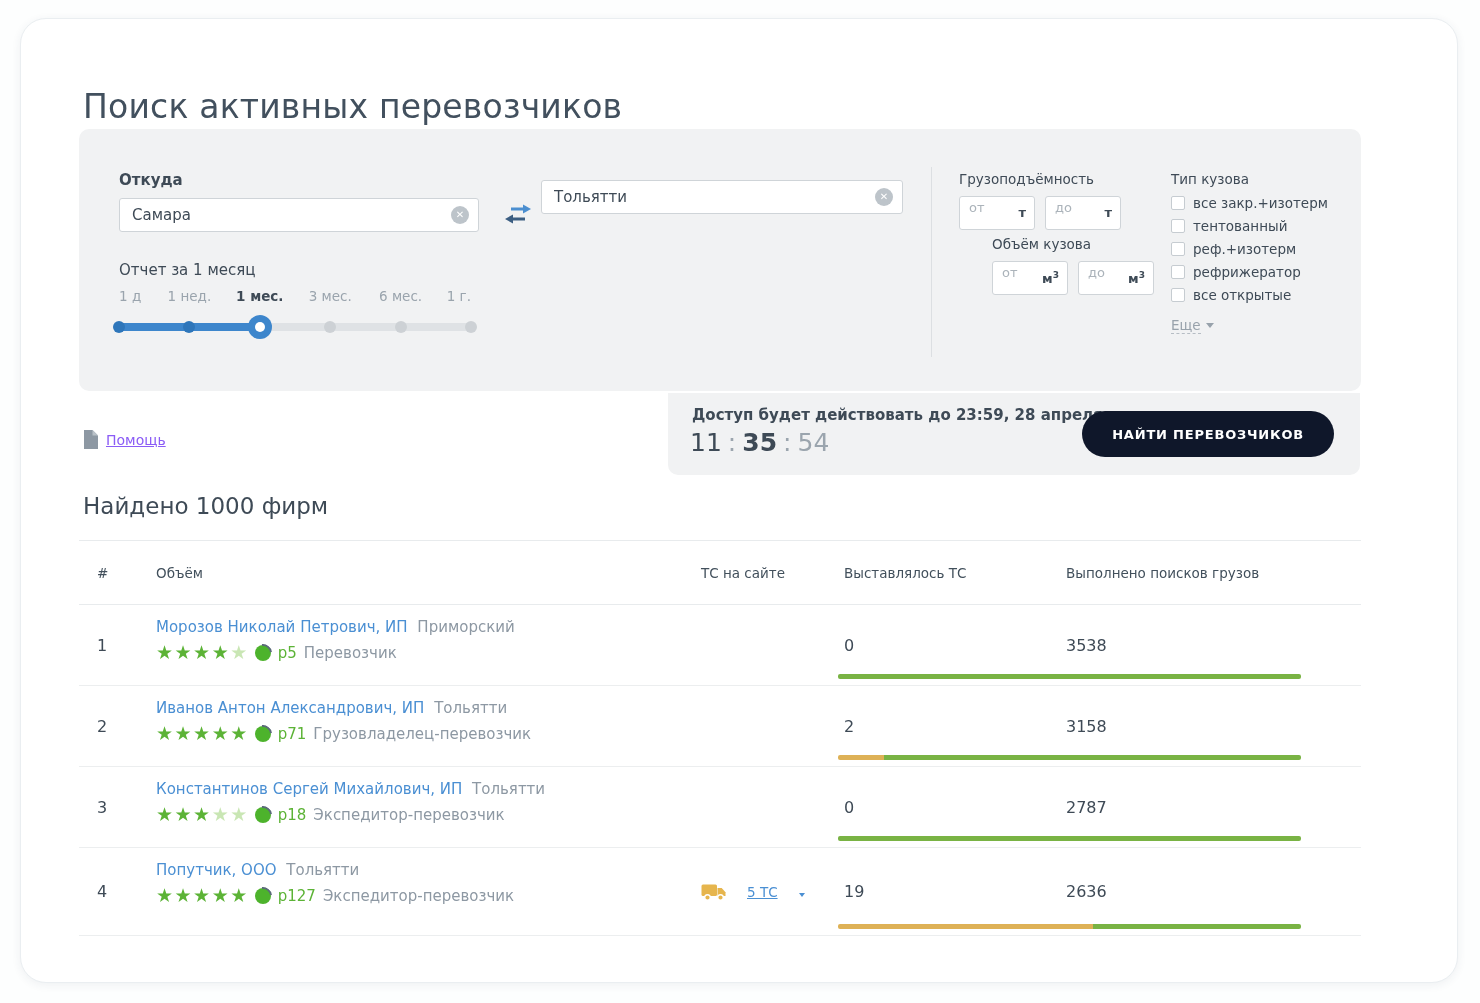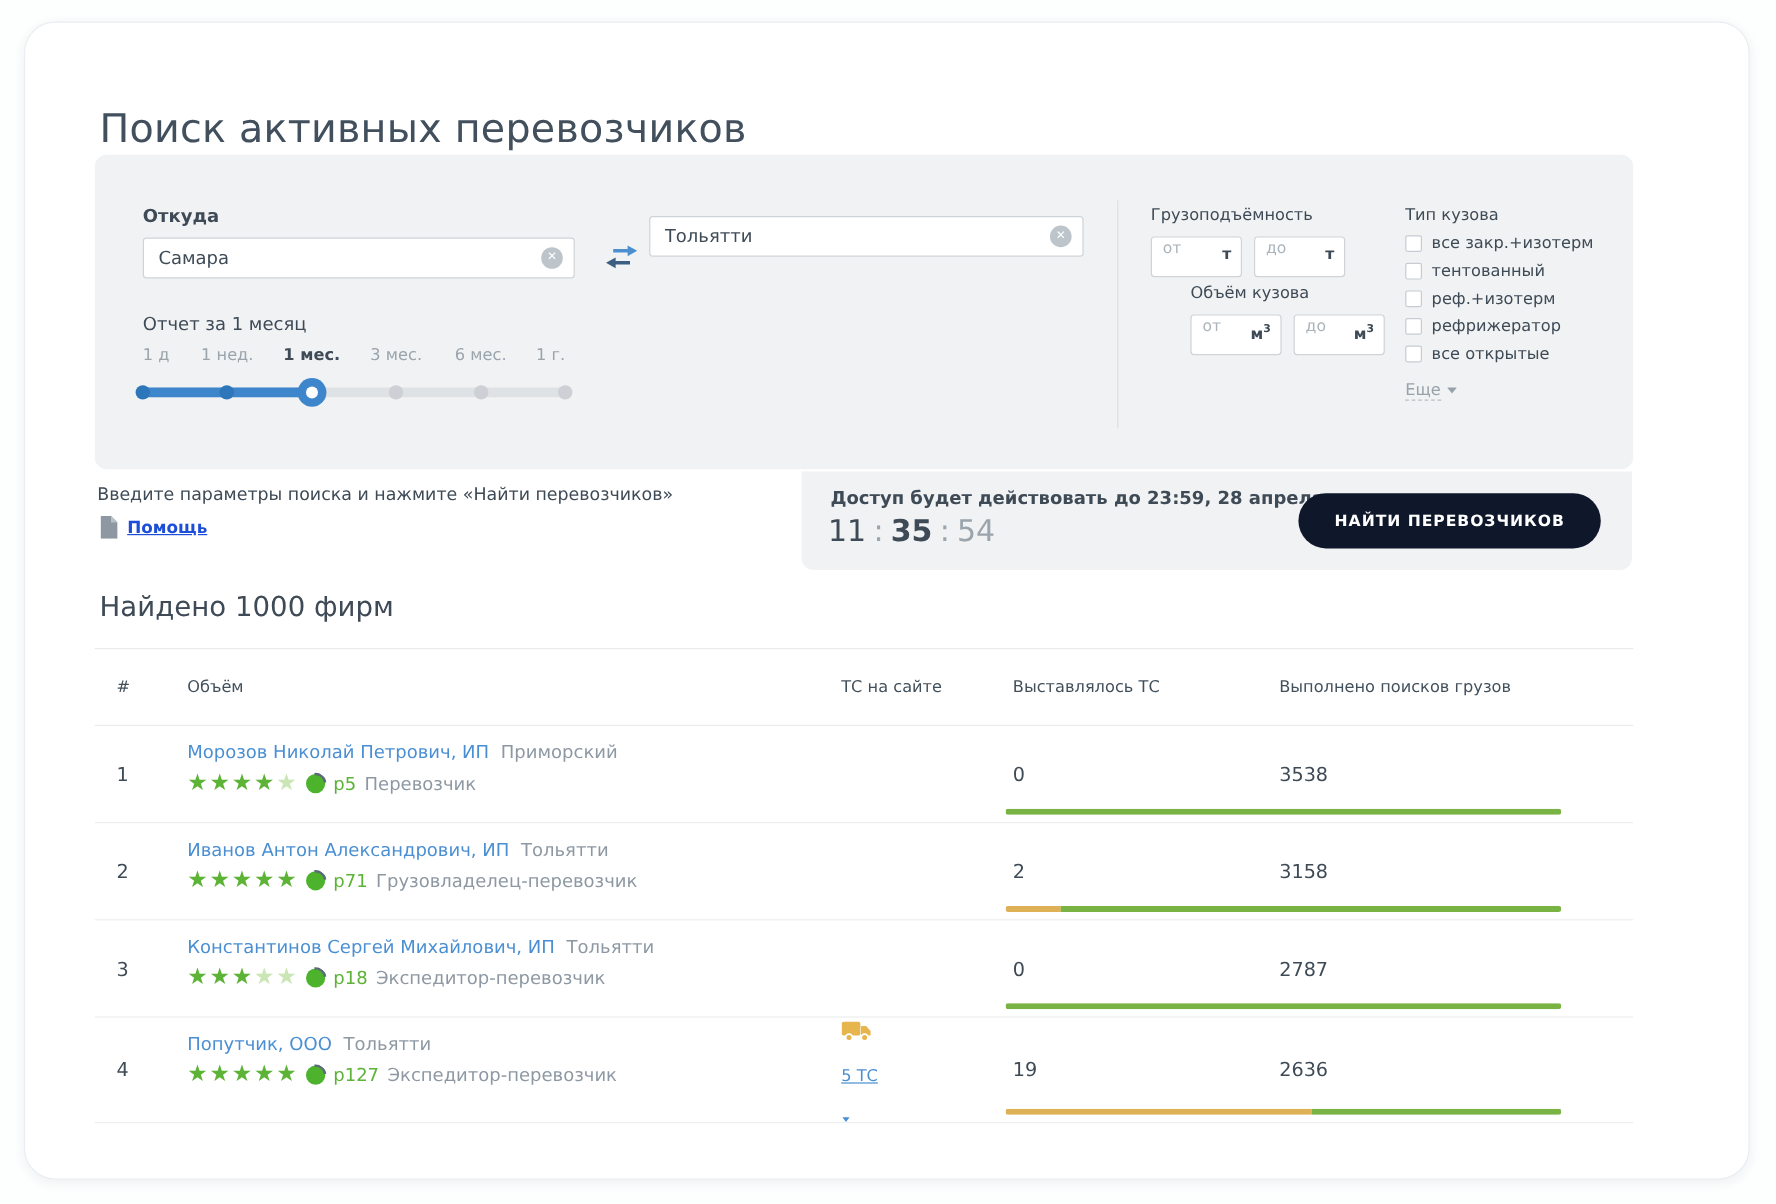--- a/index.html
+++ b/index.html
@@ -56,21 +56,21 @@
   .cb-row { display:flex; align-items:center; gap:8px; font-size:13.5px; color:#3e4a56; cursor:pointer; white-space:nowrap; }
   .cb-row input { appearance:none; -webkit-appearance:none; width:14px; height:14px; border:1px solid #c6ccd1; border-radius:2px; background:#fff; margin:0; cursor:pointer; }
   .more-link { display:inline-flex; align-items:center; gap:5px; margin-top:14px; font-size:13.5px; color:#98a2ab; cursor:pointer; }
   .more-link .lbl { border-bottom:1px dashed #b6bdc4; }
   .caret-down { width:0; height:0; border-left:4px solid transparent; border-right:4px solid transparent; border-top:5px solid #98a2ab; }
 
   
   .search-footer { position:absolute; left:58px; top:374px; width:1282px; height:82px; }
   .hint { position:absolute; left:2px; top:12px; font-size:14.5px; color:#3e4a56; }
   .help { position:absolute; left:4px; top:37px; display:flex; align-items:center; gap:8px; cursor:pointer; }
-  .help a { font-size:14px; color:#1d4ed8; text-decoration:underline;font-weight:bold; }
+  .help a { font-size:14px; color:#8b5cf6; text-decoration:underline; }
   .timer-panel { position:absolute; left:589px; top:0; width:692px; height:82px; background:#f1f2f3; border-radius:0 0 10px 10px; }
   .access { position:absolute; left:24px; top:13px; font-size:15px; font-weight:700; color:#3e4a56; }
   .countdown { position:absolute; left:22px; top:35px; font-size:25px; color:#3e4a56; }
   .countdown .sep { color:#9ba5ae; padding:0 6px; }
   .countdown .min { font-weight:700; }
   .countdown .sec { color:#9ba5ae; }
   .find-btn { position:absolute; right:26px; top:18px; height:46px; padding:0 30px; border:none; border-radius:23px; background:#0f172a; color:#fff; font-family:inherit; font-size:13px; font-weight:700; letter-spacing:.8px; cursor:pointer; }
 
   
   .results { position:absolute; left:58px; top:470px; width:1282px; }
@@ -87,21 +87,21 @@
   .firm-link { color:#4a8fd3; text-decoration:none; cursor:pointer; }
   .firm-city { color:#8d98a3; margin-left:5px; }
   .rating-line { margin-top:7px; display:flex; align-items:center; }
   .stars { font-size:19px; letter-spacing:1.5px; line-height:1; }
   .star { color:#c9e6b4; } .star.filled { color:#5cb336; }
   .loyalty { position:relative; width:16px; height:16px; margin:0 7px 0 6px; border-radius:50%; background:#4db32c; flex:none; }
   .loyalty::after { content:""; position:absolute; left:-1px; top:-1px; width:14px; height:14px; border:2px solid transparent; border-top-color:#5b6b79; border-radius:50%; transform:rotate(38deg); }
   .pid { color:#5cb336; font-size:15px; margin-right:7px; cursor:pointer; }
   .role { color:#8d98a3; font-size:15px; }
   .c-tc { align-self:center; }
-  .tc-wrap { display:flex; align-items:flex-start; gap:20px;flex-direction:column; }
+  .tc-wrap { display:flex; align-items:center; gap:20px; }
   .tc-link { font-size:13.5px; color:#4a8fd3; text-decoration:underline; cursor:pointer; }
   .tc-caret { width:0; height:0; border-left:3.5px solid transparent; border-right:3.5px solid transparent; border-top:4px solid #4a8fd3; margin:6px 0 0 1px; }
   .c-posted, .c-searches { align-self:center; font-size:16px; }
   .bar { position:absolute; left:759px; bottom:6px; width:463px; height:5px; border-radius:2px; overflow:hidden; display:flex; }
   .bar-orange { height:100%; background:#deb156; flex:none; }
   .bar-green { height:100%; background:#79b344; flex:1; }
 </style>
 </head>
 <body>
 
@@ -210,21 +210,20 @@
       </div>
       <div class="more-link">
         <span class="lbl">Еще</span>
         <span class="caret-down"></span>
       </div>
     </div>
 
   </div>
 
   <div class="search-footer">
-    <div class="hint">Введите параметры поиска и нажмите «Найти перевозчиков»</div>
     <div class="help">
       <svg width="15" height="19" viewBox="0 0 15 19">
         <path d="M1 0 h8.5 L15 5.5 V19 H1 Z" fill="#8d98a3"></path>
         <path d="M9.5 0 L15 5.5 H9.5 Z" fill="#b9c1c8"></path>
       </svg>
       <a>Помощь</a>
     </div>
     <div class="timer-panel">
       <div class="access">Доступ будет действовать до 23:59, 28 апреля.</div>
       <div class="countdown">

